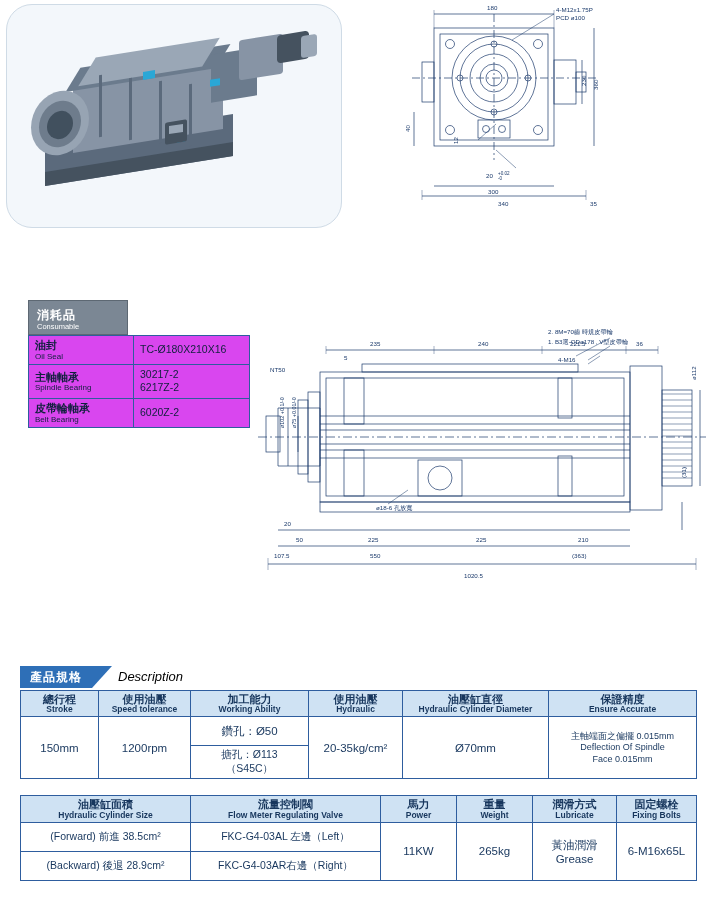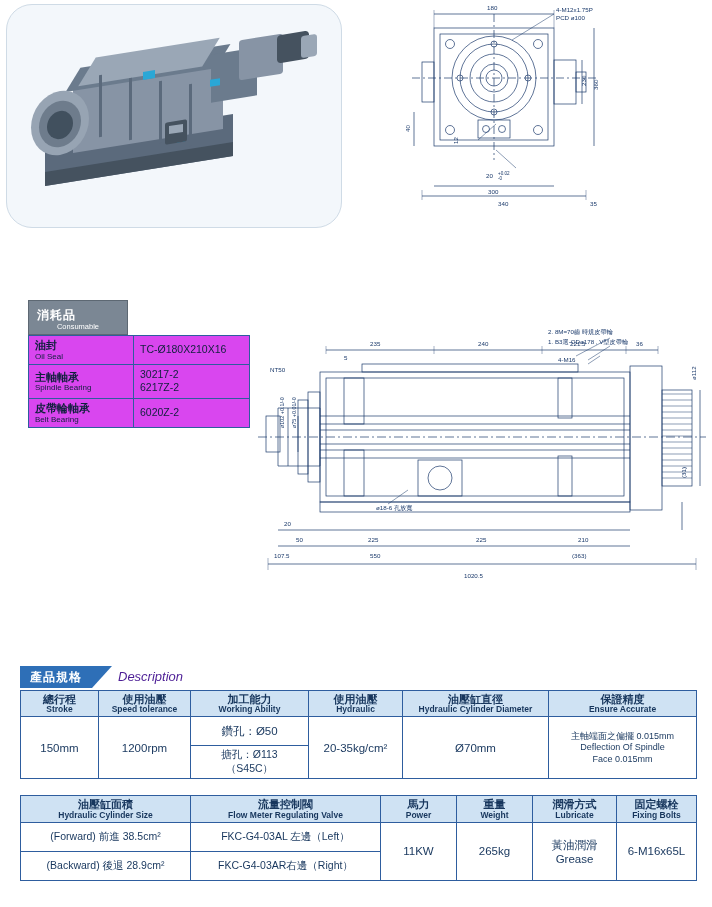--- a/index.html
+++ b/index.html
@@ -44,21 +44,21 @@
     left:28px;top:300px;width:222px;
   }
   #consumable .hdr{
     background:#7b8794;color:#ffffff;
     padding:4px 8px 3px 8px;
     border:1px solid #5d6873;
     box-sizing:border-box;
     width:100px;
   }
   #consumable .hdr .cn{font-size:12px;font-weight:bold;letter-spacing:1px;}
-  #consumable .hdr .en{font-size:7.5px;display:block;text-align:center;margin-top:-2px;}
+  #consumable .hdr .en{font-size:7.5px;display:block;text-align:left;margin-top:-2px;}
   #consumable table{
     border-collapse:collapse;width:222px;margin-top:0;
     background:#d946ef;
   }
   #consumable td{
     border:1px solid #2e5d9e;
     padding:3px 6px;
     vertical-align:middle;
     font-size:10px;
     color:#10203d;
@@ -73,21 +73,21 @@
     left:20px;top:666px;width:676px;
   }
   #spec-head{
     display:flex;align-items:stretch;height:22px;margin-bottom:2px;
   }
   #spec-head .t1{
     background:#2e6fb7;color:#fff;font-size:12px;font-weight:bold;
     padding:3px 10px 0 10px;letter-spacing:1px;
   }
   #spec-head .t2{
-    position:relative;color:#4c1d95;font-size:13px;
+    position:relative;color:#000000;font-size:13px;
     padding:3px 0 0 26px;font-style:italic;
   }
   #spec-head .t2:before{
     content:"";position:absolute;left:0;top:0;
     border-top:22px solid #2e6fb7;border-right:20px solid transparent;
     width:0;height:0;
   }
   #spec table{
     border-collapse:collapse;width:676px;
     table-layout:fixed;

